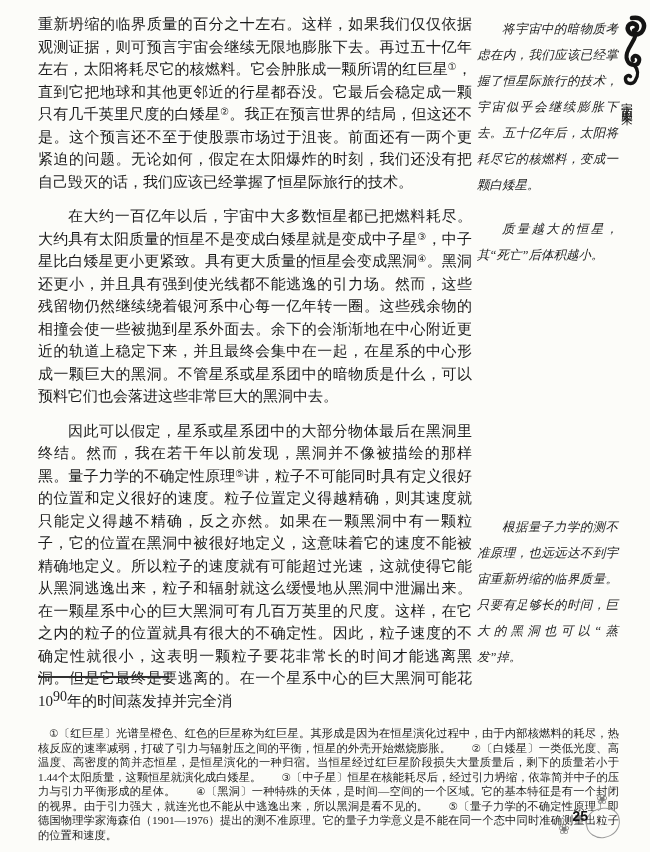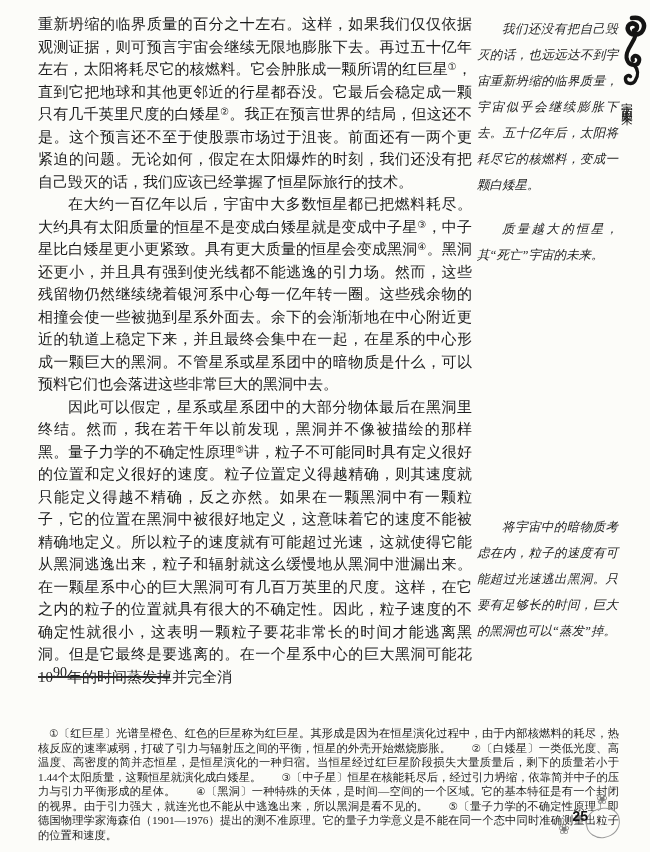--- a/index.html
+++ b/index.html
@@ -11,21 +11,21 @@
   .page{
     position:relative;width:650px;height:852px;overflow:hidden;
     background:#fcfcf9;color:#1b1b1b;
   }
   
   .main-text{
     position:absolute;left:38px;top:13px;width:434px;
     font-size:15px;line-height:22.5px;text-align:justify;
   }
   .body-para{margin:0;}
-  .body-para.indent{text-indent:2em;}
+  .body-para.indent{text-indent:2em;margin-top:12px;}
   sup.fn-ref{
     font-size:10px;line-height:0;vertical-align:4px;
     font-family:"DejaVu Sans",sans-serif;
   }
   sup.exp{font-size:14px;line-height:0;vertical-align:5px;}
   
   .margin-notes{position:absolute;left:477px;top:0;width:141px;}
   .margin-note{
     position:absolute;left:0;width:141px;
     font-size:12.5px;line-height:26px;text-align:justify;text-indent:2em;
@@ -75,23 +75,23 @@
 
 <div class="page">
 
   <div class="main-text" id="main-text">
       <p class="body-para">重新坍缩的临界质量的百分之十左右。这样，如果我们仅仅依据观测证据，则可预言宇宙会继续无限地膨胀下去。再过五十亿年左右，太阳将耗尽它的核燃料。它会肿胀成一颗所谓的红巨星<sup class="fn-ref">①</sup>，直到它把地球和其他更邻近的行星都吞没。它最后会稳定成一颗只有几千英里尺度的白矮星<sup class="fn-ref">②</sup>。我正在预言世界的结局，但这还不是。这个预言还不至于使股票市场过于沮丧。前面还有一两个更紧迫的问题。无论如何，假定在太阳爆炸的时刻，我们还没有把自己毁灭的话，我们应该已经掌握了恒星际旅行的技术。</p>
       <p class="body-para indent">在大约一百亿年以后，宇宙中大多数恒星都已把燃料耗尽。大约具有太阳质量的恒星不是变成白矮星就是变成中子星<sup class="fn-ref">③</sup>，中子星比白矮星更小更紧致。具有更大质量的恒星会变成黑洞<sup class="fn-ref">④</sup>。黑洞还更小，并且具有强到使光线都不能逃逸的引力场。然而，这些残留物仍然继续绕着银河系中心每一亿年转一圈。这些残余物的相撞会使一些被抛到星系外面去。余下的会渐渐地在中心附近更近的轨道上稳定下来，并且最终会集中在一起，在星系的中心形成一颗巨大的黑洞。不管星系或星系团中的暗物质是什么，可以预料它们也会落进这些非常巨大的黑洞中去。</p>
       <p class="body-para indent">因此可以假定，星系或星系团中的大部分物体最后在黑洞里终结。然而，我在若干年以前发现，黑洞并不像被描绘的那样黑。量子力学的不确定性原理<sup class="fn-ref">⑤</sup>讲，粒子不可能同时具有定义很好的位置和定义很好的速度。粒子位置定义得越精确，则其速度就只能定义得越不精确，反之亦然。如果在一颗黑洞中有一颗粒子，它的位置在黑洞中被很好地定义，这意味着它的速度不能被精确地定义。所以粒子的速度就有可能超过光速，这就使得它能从黑洞逃逸出来，粒子和辐射就这么缓慢地从黑洞中泄漏出来。在一颗星系中心的巨大黑洞可有几百万英里的尺度。这样，在它之内的粒子的位置就具有很大的不确定性。因此，粒子速度的不确定性就很小，这表明一颗粒子要花非常长的时间才能逃离黑洞。但是它最终是要逃离的。在一个星系中心的巨大黑洞可能花10<sup class="exp">90</sup>年的时间蒸发掉并完全消</p>
     </div>
 
   <aside class="margin-notes" id="margin-notes">
-      <div class="margin-note note-1">我们还没有把自己毁灭的话，也远远达不到宇宙重新坍缩的临界质量，宇宙似乎会继续膨胀下去。五十亿年后，太阳将耗尽它的核燃料，变成一颗白矮星。</div>
-      <div class="margin-note note-2">质量越大的恒星，其“死亡”宇宙的未来。</div>
-      <div class="margin-note note-3">将宇宙中的暗物质考虑在内，粒子的速度有可能超过光速逃出黑洞。只要有足够长的时间，巨大的黑洞也可以“蒸发”掉。</div>
+      <div class="margin-note note-1">将宇宙中的暗物质考虑在内，我们应该已经掌握了恒星际旅行的技术，宇宙似乎会继续膨胀下去。五十亿年后，太阳将耗尽它的核燃料，变成一颗白矮星。</div>
+      <div class="margin-note note-2">质量越大的恒星，其“死亡”后体积越小。</div>
+      <div class="margin-note note-3">根据量子力学的测不准原理，也远远达不到宇宙重新坍缩的临界质量。只要有足够长的时间，巨大的黑洞也可以“蒸发”掉。</div>
     </aside>
 
   <div class="ornament">
     <svg width="32" height="72" viewBox="0 0 32 72" xmlns="http://www.w3.org/2000/svg">
       <g fill="none" stroke="#141414" stroke-linecap="round">
         <path d="M16 3 C26 1 30 9 27 15 C24 21 14 21 12 15 C10.5 10.5 15 7 19 9 C22 10.5 21.5 15 18 15.5" stroke-width="4.5"></path>
         <path d="M20 19 C18 27 13 31 11 38 C9 45 13 50 18 50 C23 50 25 44 21.5 41.5 C18.5 39.5 15.5 42.5 17 45.5" stroke-width="4"></path>
         <path d="M18 50 C22 54 23 60 19 66 C16 70 10 69 9.5 64.5 C9 61 12.5 59.5 14.5 61.5" stroke-width="3.4"></path>
       </g>
     </svg>

